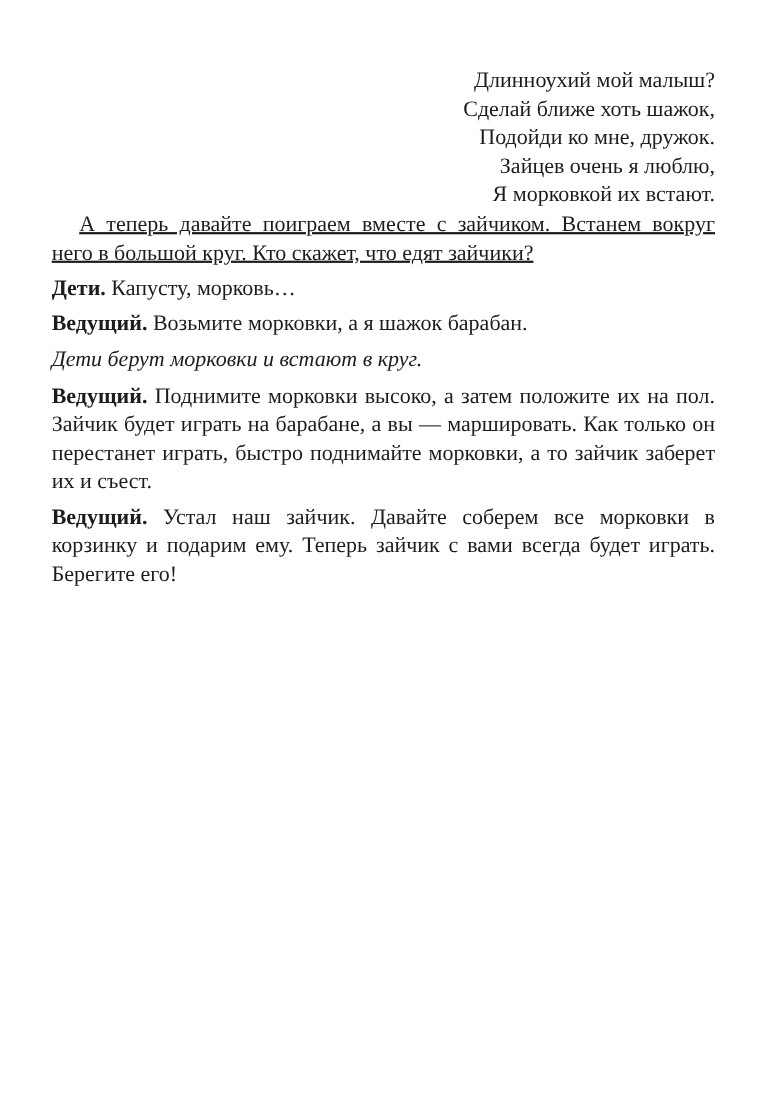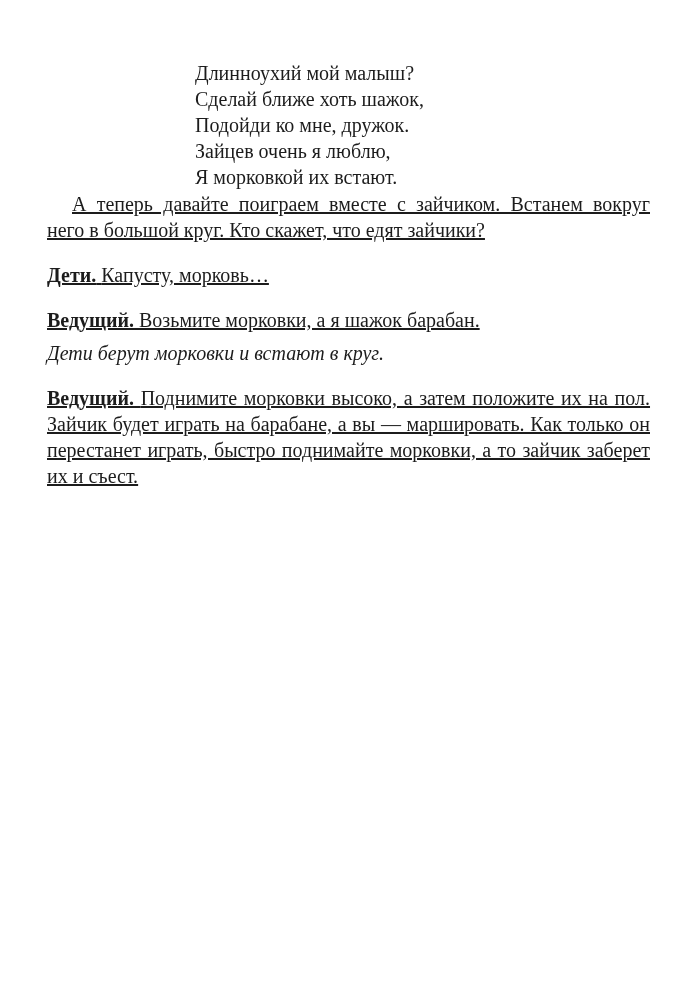--- a/index.html
+++ b/index.html
@@ -18,34 +18,34 @@
     font-size: 20px;
     line-height: 26px;
     color: #1c1c1c;
     overflow: hidden;
   }
   .poem {
     margin: 0 0 0 148px;
   }
   .poem-line {
     white-space: nowrap;
+    text-align: right;
   }
   p {
     margin: 0;
   }
   .narration {
     margin-top: 1px;
     text-indent: 25px;
     text-align: justify;
     text-decoration: underline;
   }
   .dialogue {
-    margin-top: 19px;
+    margin-top: 6px;
     text-align: justify;
-    text-decoration: underline;
   }
   .speaker {
     font-weight: bold;
   }
   .stage {
     margin: 7px 0;
     text-align: left;
     font-style: italic;
   }
 </style>
@@ -66,14 +66,15 @@
 
   <p class="dialogue"><span class="speaker">Дети.</span> <span>Капусту, морковь…</span></p>
 
   <p class="dialogue"><span class="speaker">Ведущий.</span> <span>Возьмите морковки, а я шажок барабан.</span></p>
 
   <p class="stage">Дети берут морковки и встают в круг.</p>
 
   <p class="dialogue"><span class="speaker">Ведущий.</span> <span>Поднимите морковки высоко, а затем положите их на пол. Зайчик будет играть на барабане, а вы — маршировать. Как только он перестанет играть, быстро поднимайте морковки, а то зайчик заберет их и съест.</span></p>
 
 
+  <p class="dialogue"><span class="speaker">Ведущий.</span> <span>Устал наш зайчик. Давайте соберем все морковки в корзинку и подарим ему. Теперь зайчик с вами всегда будет играть. Берегите его!</span></p>
 
 </div>
 
 </body></html>

